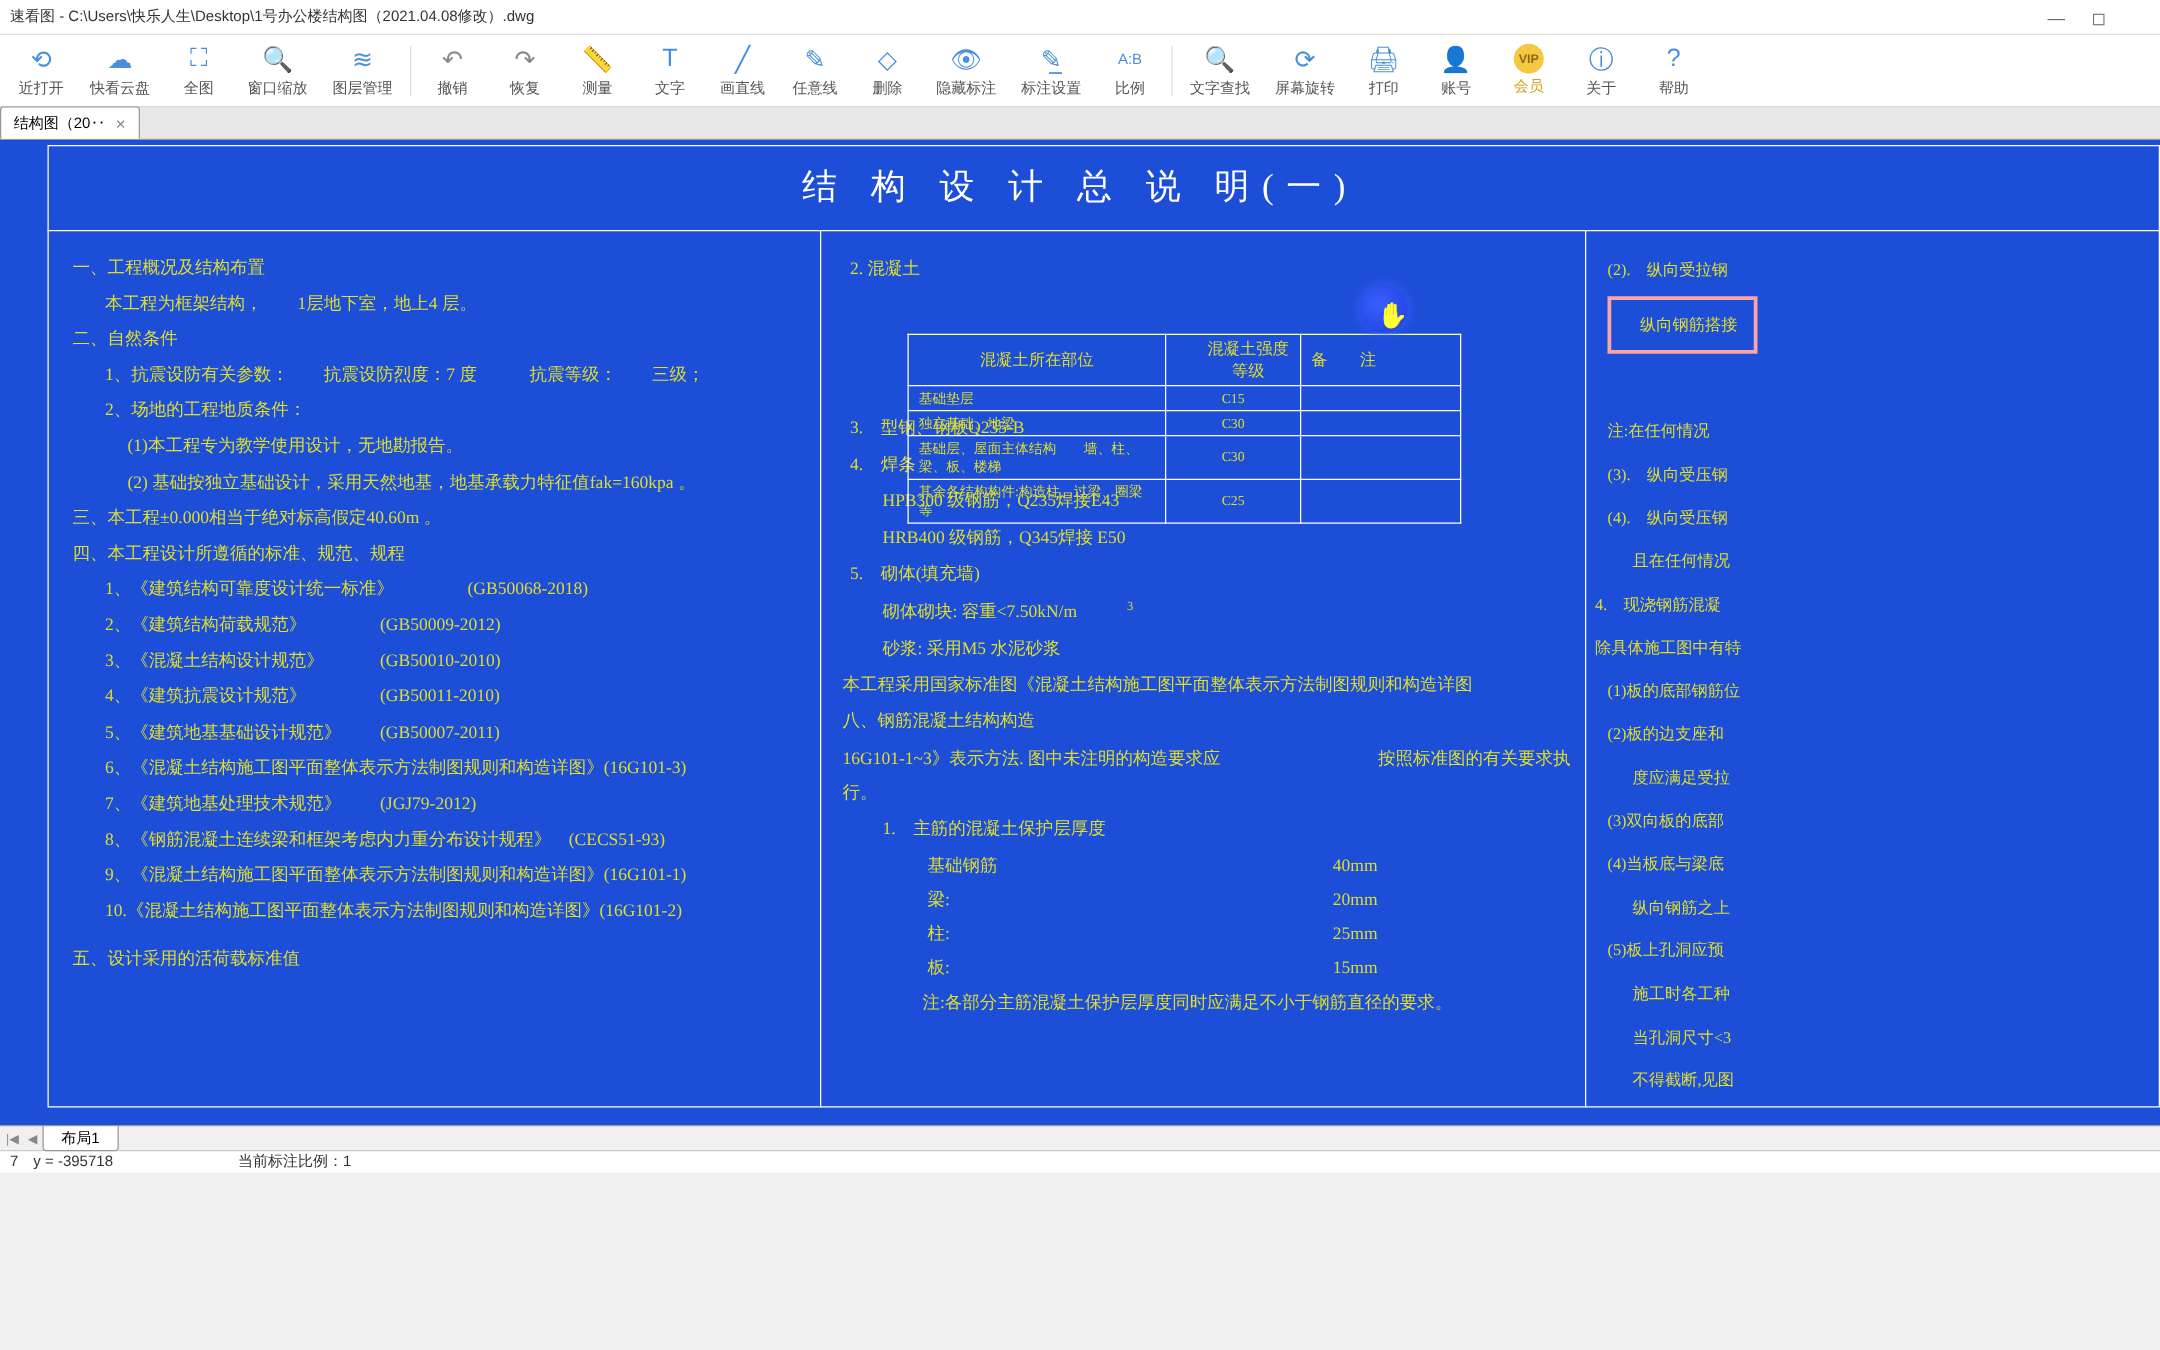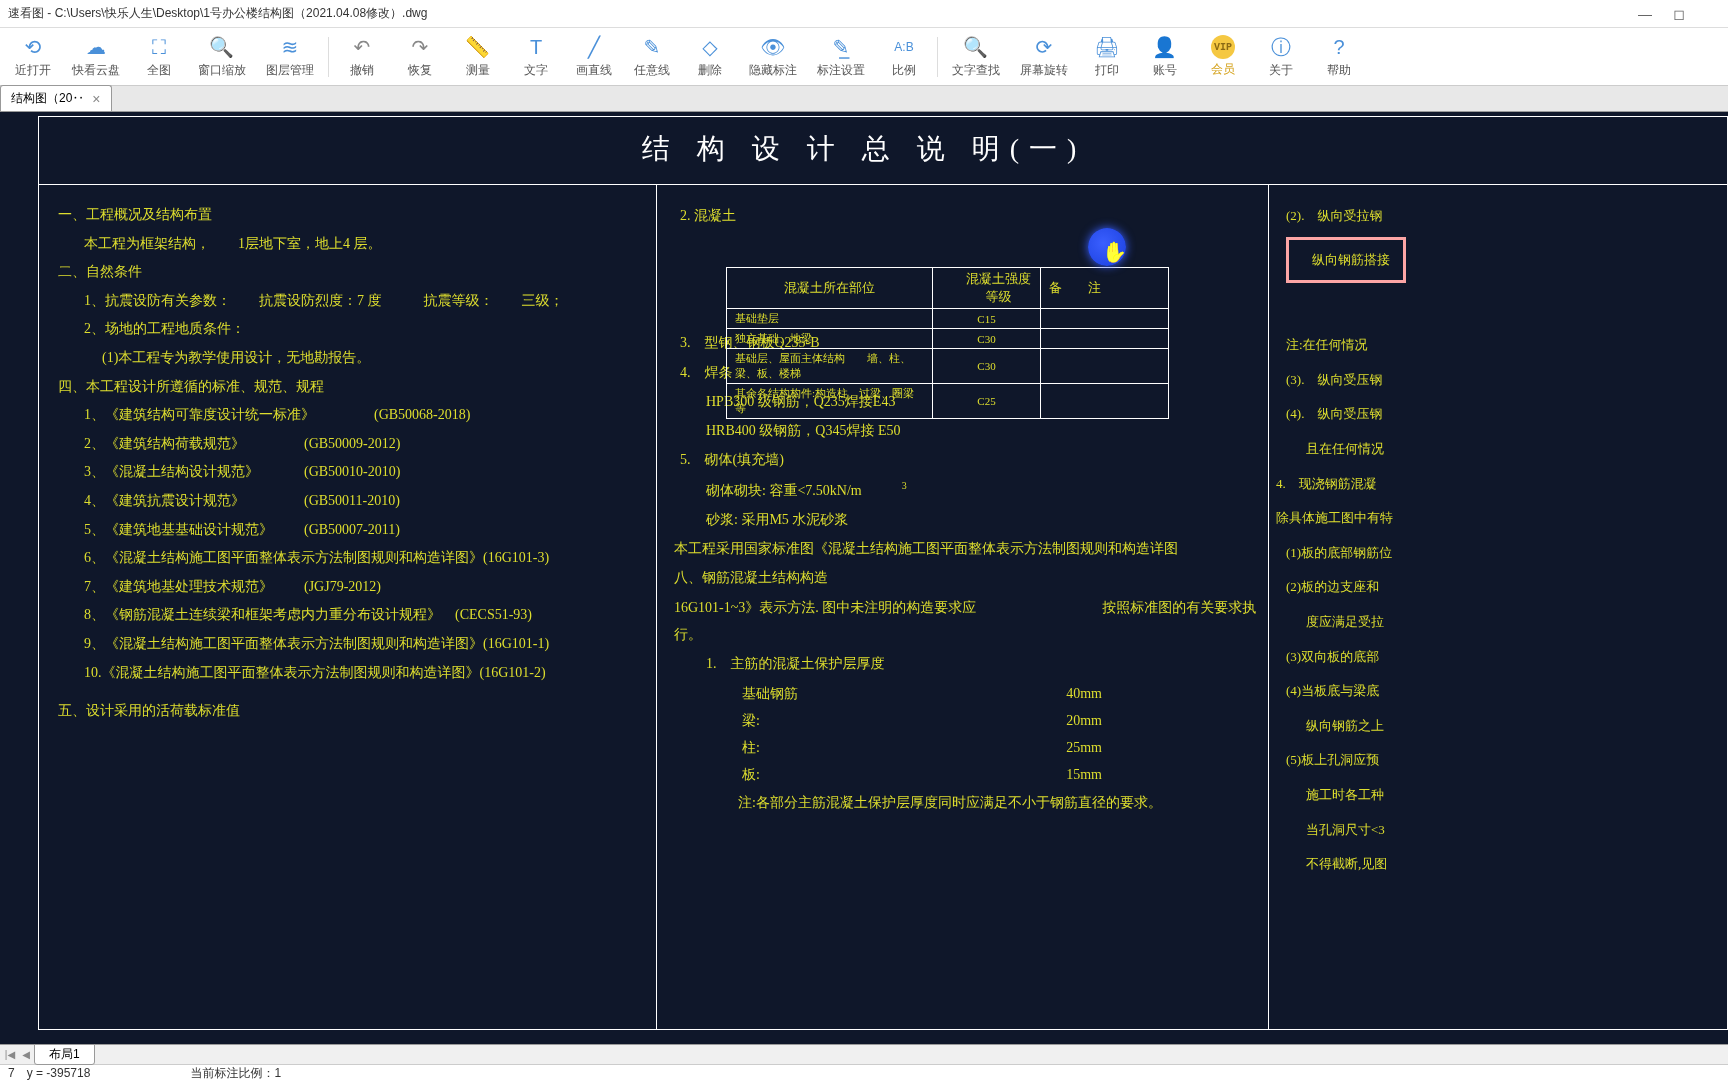--- a/index.html
+++ b/index.html
@@ -7,30 +7,30 @@
     
     .title-bar { height: 28px; background: #fff; display: flex; align-items: center; padding: 0 8px; border-bottom: 1px solid #ddd; }
     .title-bar-text { font-size: 12px; color: #333; flex: 1; }
     .window-controls { display: flex; gap: 20px; }
     .window-control { width: 14px; height: 14px; display: flex; align-items: center; justify-content: center; cursor: pointer; font-size: 14px; color: #666; }
     
     .toolbar { height: 58px; background: #fff; display: flex; align-items: center; padding: 0 4px; border-bottom: 1px solid #ccc; }
     .toolbar-btn { display: flex; flex-direction: column; align-items: center; justify-content: center; padding: 4px 10px; cursor: pointer; min-width: 58px; }
     .toolbar-icon { width: 26px; height: 26px; display: flex; align-items: center; justify-content: center; font-size: 20px; color: #4a90d9; margin-bottom: 2px; }
     .toolbar-icon.gray { color: #888; }
-    .toolbar-icon.vip { background: #f5c842; border-radius: 50%; color: #8b6914; font-size: 10px; font-weight: bold; width: 24px; height: 24px; font-family: Liberation Mono, monospace; }
+    .toolbar-icon.vip { background: #f5c842; border-radius: 50%; color: #8b6914; font-size: 10px; font-weight: bold; width: 24px; height: 24px; }
     .toolbar-label { font-size: 12px; color: #555; }
     .toolbar-label.vip { color: #d4a017; }
     .toolbar-sep { width: 1px; height: 40px; background: #ddd; margin: 0 4px; }
     
     .tab-bar { height: 26px; background: #e8e8e8; display: flex; align-items: flex-end; border-bottom: 1px solid #999; }
     .tab { background: #fff; padding: 4px 10px; font-size: 12px; border: 1px solid #999; border-bottom: none; border-radius: 3px 3px 0 0; display: flex; align-items: center; gap: 8px; }
     .tab-close { color: #888; cursor: pointer; font-size: 14px; }
     
-    .canvas { background: #0f172a; height: 932px; position: relative; overflow: hidden; }
+    .canvas { background: #1d4ed8; height: 788px; position: relative; overflow: hidden; }
     .drawing { position: absolute; inset: 0; color: #dede2e; font-family: "FangSong", "STFangsong", serif; font-size: 14px; }
     
     .main-title { position: absolute; top: 18px; left: 50%; transform: translateX(-50%); color: #fff; font-size: 28px; letter-spacing: 10px; white-space: nowrap; }
     
     .border-line { position: absolute; border: 1px solid #fff; }
     .outer-border { top: 4px; left: 38px; right: 0; bottom: 14px; }
     .title-divider { position: absolute; top: 72px; left: 38px; right: 0; height: 1px; background: #fff; }
     .col-divider1 { position: absolute; top: 72px; left: 656px; width: 1px; bottom: 14px; background: #fff; }
     .col-divider2 { position: absolute; top: 72px; left: 1268px; width: 1px; bottom: 14px; background: #fff; }
     
@@ -190,20 +190,22 @@
     <div class="col-divider2"></div>
     <div class="main-title">结 构 设 计 总 说 明(一)</div>
 
     <div class="col1">
       <div class="item">一、工程概况及结构布置</div>
       <div class="item indent">本工程为框架结构，　　1层地下室，地上4 层。</div>
       <div class="item">二、自然条件</div>
       <div class="item indent">1、抗震设防有关参数：　　抗震设防烈度：7 度　　　抗震等级：　　三级；</div>
       <div class="item indent">2、场地的工程地质条件：</div>
       <div class="item indent2">(1)本工程专为教学使用设计，无地勘报告。</div>
+      <div class="item indent2">(2) 基础按独立基础设计，采用天然地基，地基承载力特征值fak=160kpa 。</div>
+      <div class="item">三、本工程±0.000相当于绝对标高假定40.60m 。</div>
       <div class="item">四、本工程设计所遵循的标准、规范、规程</div>
       <div class="item indent"><span class="spec" style="width:260px">1、《建筑结构可靠度设计统一标准》</span><span class="code">(GB50068-2018)</span></div>
       <div class="item indent"><span class="spec" style="width:260px">2、《建筑结构荷载规范》</span><span class="code" style="margin-left:-40px">(GB50009-2012)</span></div>
       <div class="item indent"><span class="spec" style="width:260px">3、《混凝土结构设计规范》</span><span class="code" style="margin-left:-40px">(GB50010-2010)</span></div>
       <div class="item indent"><span class="spec" style="width:260px">4、《建筑抗震设计规范》</span><span class="code" style="margin-left:-40px">(GB50011-2010)</span></div>
       <div class="item indent"><span class="spec" style="width:260px">5、《建筑地基基础设计规范》</span><span class="code" style="margin-left:-40px">(GB50007-2011)</span></div>
       <div class="item indent">6、《混凝土结构施工图平面整体表示方法制图规则和构造详图》(16G101-3)</div>
       <div class="item indent"><span class="spec" style="width:260px">7、《建筑地基处理技术规范》</span><span class="code" style="margin-left:-40px">(JGJ79-2012)</span></div>
       <div class="item indent">8、《钢筋混凝土连续梁和框架考虑内力重分布设计规程》　(CECS51-93)</div>
       <div class="item indent">9、《混凝土结构施工图平面整体表示方法制图规则和构造详图》(16G101-1)</div>

